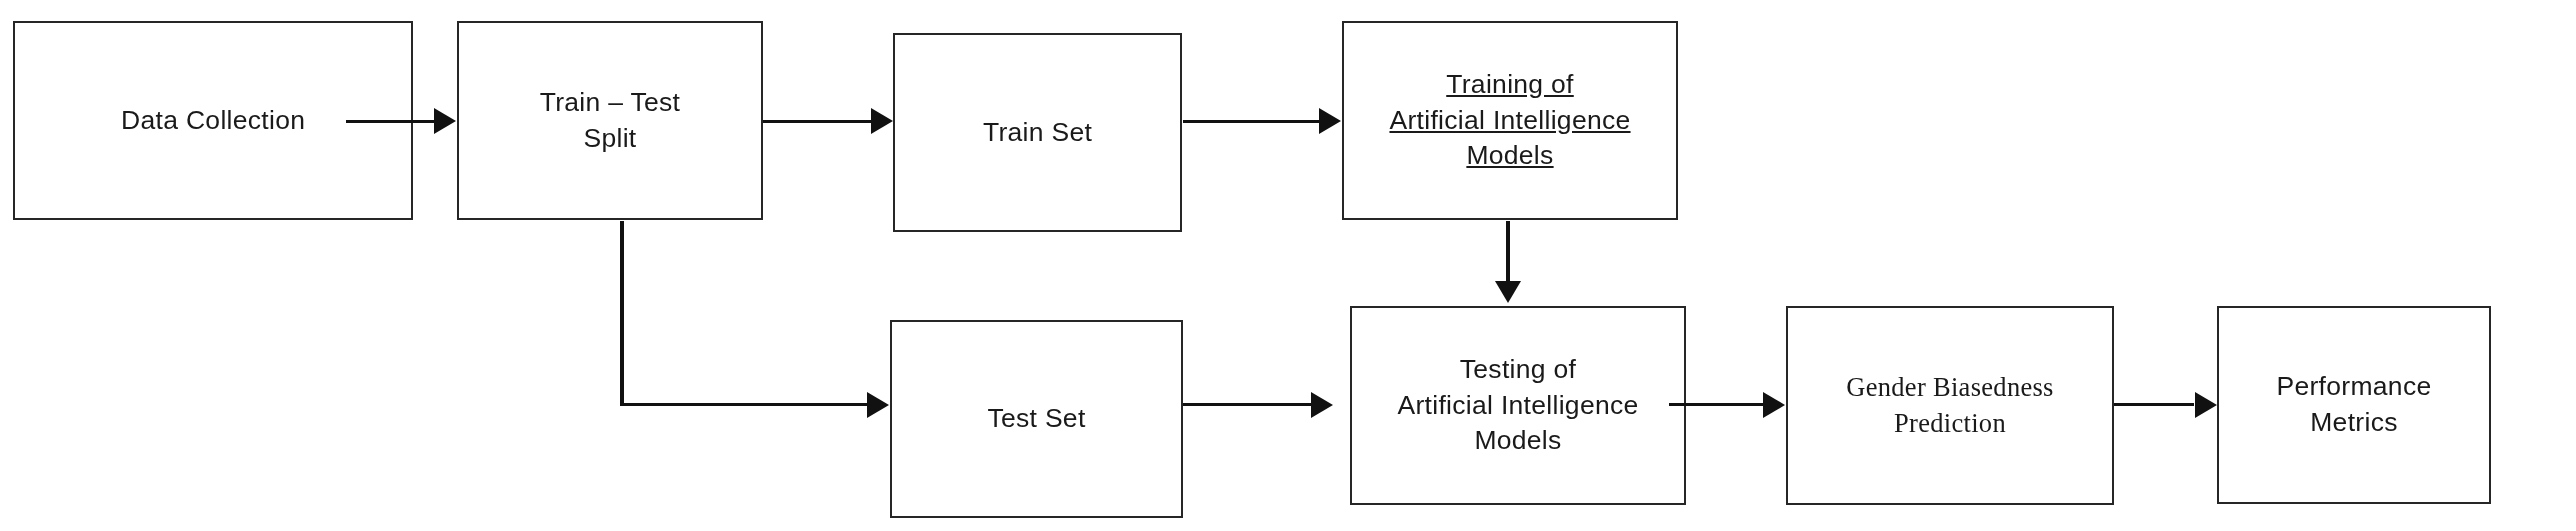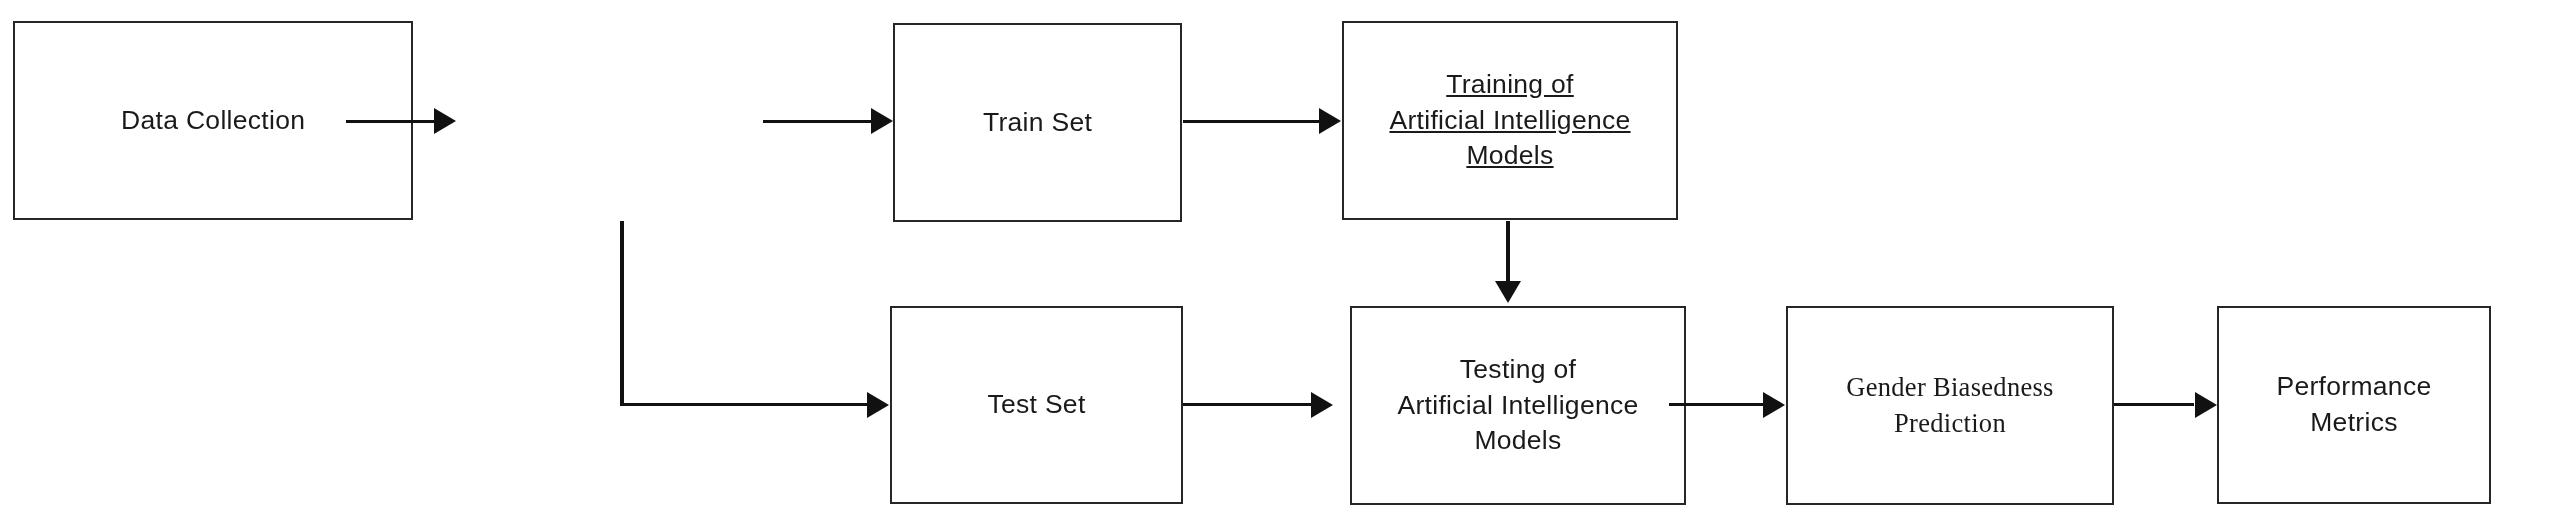--- a/index.html
+++ b/index.html
@@ -68,32 +68,36 @@
 </style>
 </head>
 <body>
 
 <div id="canvas">
 
   <div class="node" style="left:13.2px; top:21px; width:400px; height:199px;">
     <span class="label">Data Collection</span>
   </div>
 
+  <div class="node" style="left:457px; top:21px; width:306px; height:199px;">
+    <span class="label">Train – Test
+Split</span>
+  </div>
 
-  <div class="node" style="left:893px; top:23px; width:289px; height:199px;">
+  <div class="node" style="left:893px; top:33px; width:289px; height:199px;">
     <span class="label">Train Set</span>
   </div>
 
   <div class="node tight" style="left:1342px; top:21px; width:336px; height:199px;text-decoration:underline;">
     <span class="label">Training of
 Artificial Intelligence
 Models</span>
   </div>
 
-  <div class="node" style="left:890px; top:306px; width:293px; height:198px;">
+  <div class="node" style="left:890px; top:320px; width:293px; height:198px;">
     <span class="label">Test Set</span>
   </div>
 
   <div class="node tight" style="left:1350px; top:306px; width:336px; height:199px;">
     <span class="label">Testing of
 Artificial Intelligence
 Models</span>
   </div>
 
   <div class="node tight" style="left:1786px; top:306px; width:328px; height:199px;font-family:Liberation Serif, serif;">

